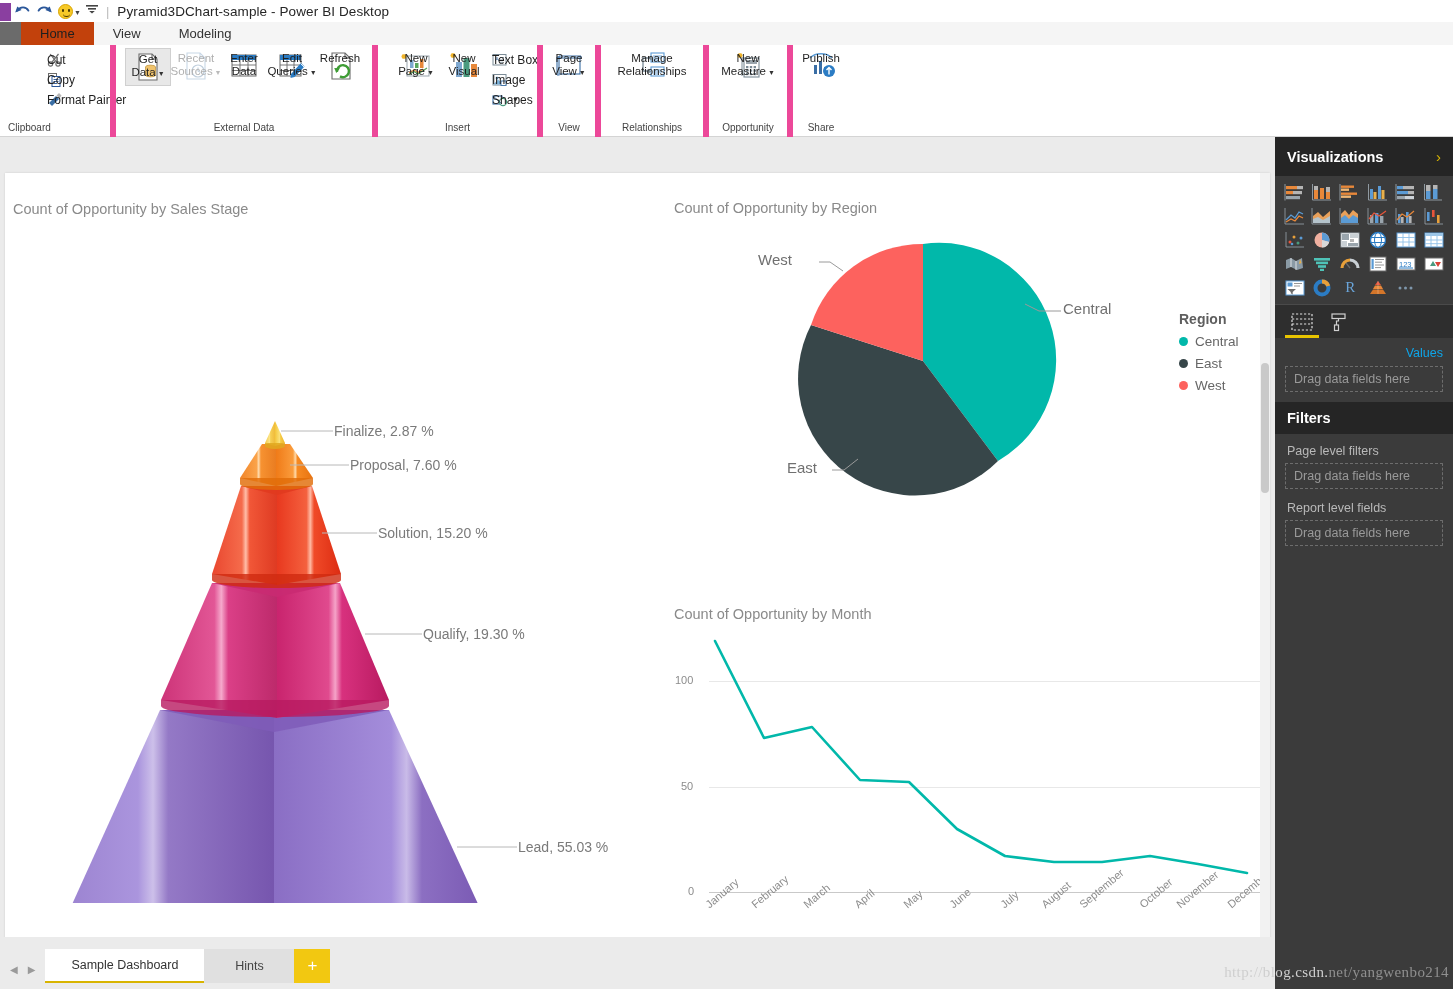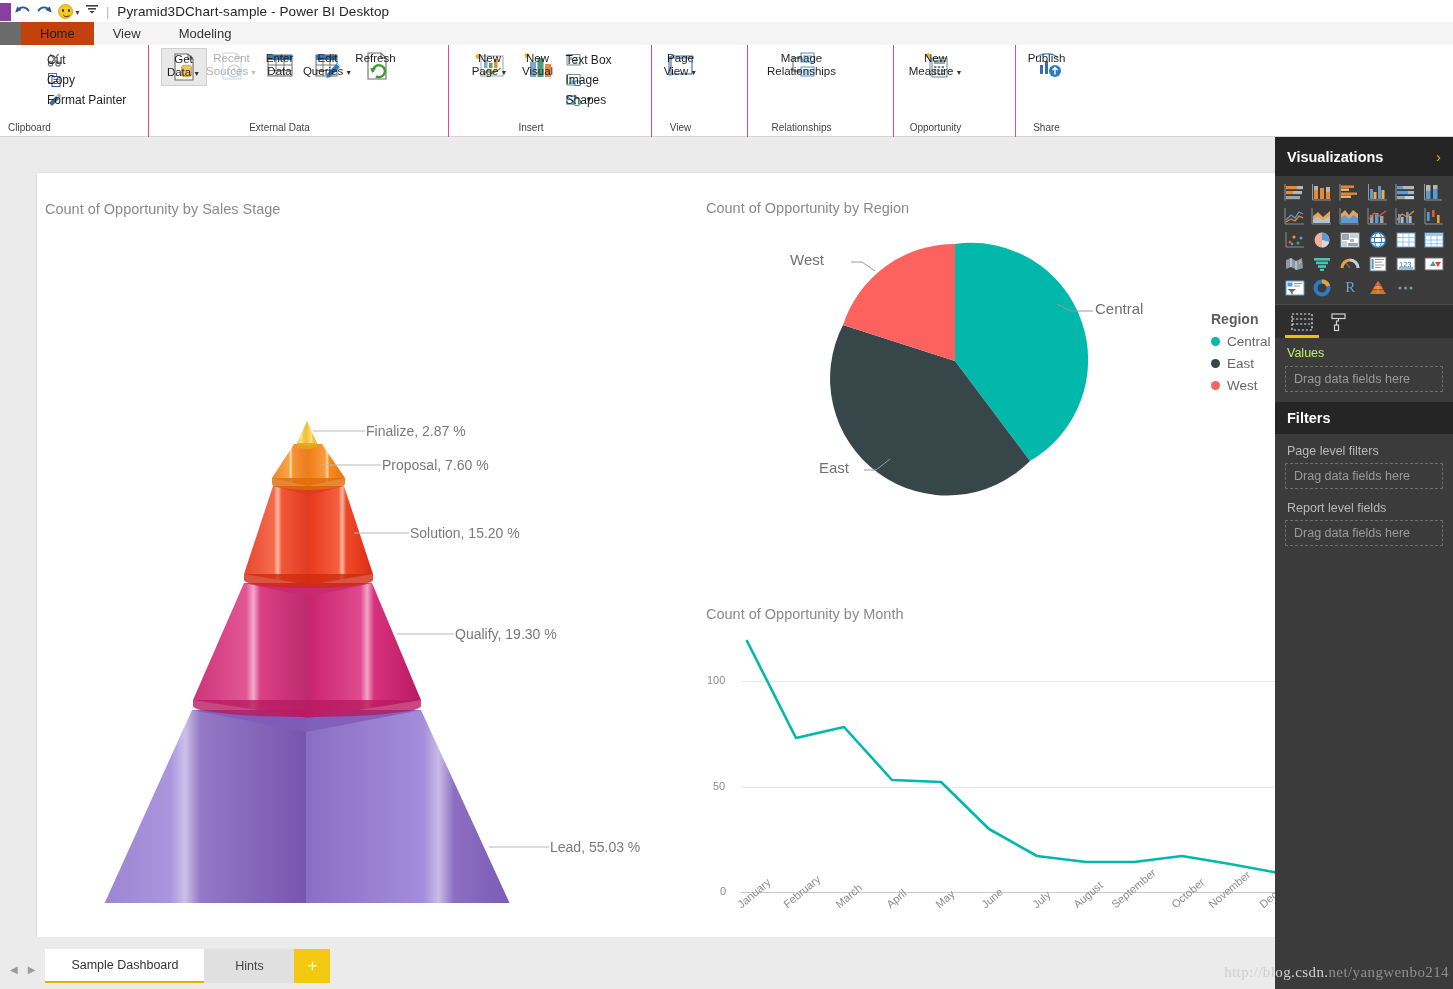--- a/index.html
+++ b/index.html
@@ -46,21 +46,21 @@
   }
   .rtab.active { background:#c2410c; color:#1f1f1f; }
 
   
   .ribbon {
     position:absolute; left:0; top:45px; width:1453px; height:92px;
     background:#ffffff; border-bottom:1px solid #d4d4d4; display:flex;
   }
   .rgroup { position:relative; height:92px; display:flex; flex-direction:column;
             align-items:center; padding:0 6px; }
-  .rgroup + .rgroup { border-left:1px solid #ec4899;margin-left:38px; }
+  .rgroup + .rgroup { border-left:6px solid #ec4899; }
   .rgroup .gbody { flex:1; display:flex; align-items:flex-start; padding-top:3px; }
   .glabel { font-size:10px; color:#444; height:17px; line-height:15px; width:100%; text-align:center; }
   .glabel.left { text-align:left; padding-left:2px; }
 
   .bigbtn { width:auto; min-width:46px; padding:2px 4px; display:flex; flex-direction:column;
             align-items:center; cursor:default; }
   .bigbtn .lbl { font-size:11.5px; color:#1f1f1f; text-align:center; line-height:12.5px; margin-top:2px; }
   .bigbtn.dis .lbl { color:#b0b0b0; }
   .bigbtn.sel { background:#e8e8e8; border:1px solid #d0d0d0; }
   .ico { width:32px; height:32px; position:relative; }
@@ -73,21 +73,21 @@
 
   .caret { font-size:7px; color:#333; line-height:7px; }
   .caret.dis { color:#bbb; }
 
   
   .canvasarea {
     position:absolute; left:0; top:137px; width:1275px; height:800px; background:#ebebeb;
   }
   .report-page {
     position:absolute; left:5px; top:36px; width:1265px; height:766px;
-    background:#ffffff; box-shadow:0 0 2px rgba(0,0,0,0.12);margin-left:32px;
+    background:#ffffff; box-shadow:0 0 2px rgba(0,0,0,0.12);
   }
   .visual { position:absolute; background:#ffffff; }
   .vtitle { font-size:14.5px; color:#8a8a8a; font-weight:400; }
 
   
   .rightpane {
     position:absolute; left:1275px; top:137px; width:178px; height:852px;
     background:#3b3b3b;
   }
   .pane-hdr { height:39px; background:#252525; display:flex; align-items:center;
@@ -97,21 +97,21 @@
   .vizgrid { padding:5px 6px 6px 7px; display:grid; grid-template-columns:repeat(6, 1fr);
              gap:3px 2px; background:#3b3b3b; }
   .vcell { width:25px; height:21px; display:flex; align-items:center; justify-content:center;
            cursor:default; border-radius:1px; }
   .fieldtabs { display:flex; gap:2px; padding:4px 10px 0 10px; background:#2e2e2e;
                border-top:1px solid #4a4a4a; }
   .ftab { width:34px; height:29px; display:flex; align-items:center; justify-content:center;
           border-bottom:3px solid transparent; }
   .ftab.active { border-bottom-color:#e8c400; }
   .wellarea { background:#3b3b3b; padding:6px 10px 10px 10px; }
-  .welltitle { color:#bef264; font-size:12.5px; margin:2px 0 6px 2px; }
+  .welltitle { color:#0ea5e9; font-size:12.5px; margin:2px 0 6px 2px;text-align:right; }
   .dropzone { border:1px dashed #6d6d6d; color:#9a9a9a; font-size:12.5px;
               padding:5px 8px; border-radius:1px; }
   .filters-hdr { background:#252525; color:#fff; font-size:14.5px; font-weight:bold;
                  padding:8px 12px; }
   .filters-body { background:#3b3b3b; padding:6px 10px 10px 10px; }
   .filters-body .lab { color:#b9b9b9; font-size:12.5px; margin:4px 0 5px 2px; }
 
   
   .pagetabs {
     position:absolute; left:0; top:937px; width:1275px; height:52px; background:#ebebeb;

